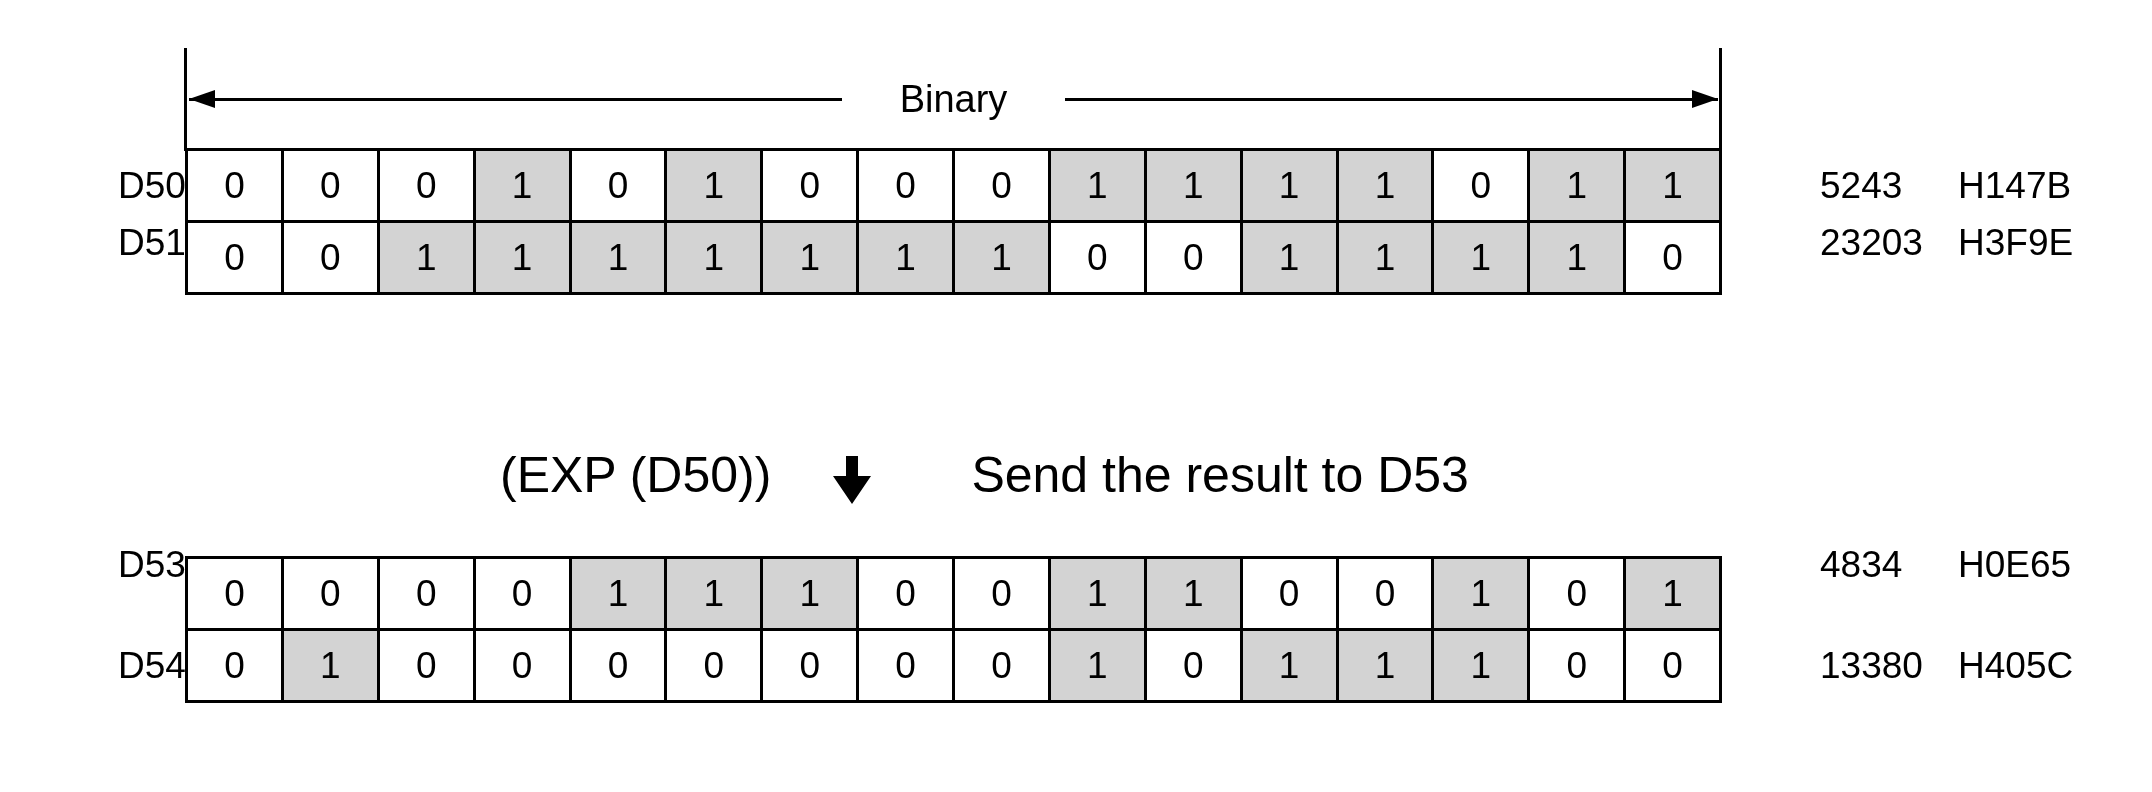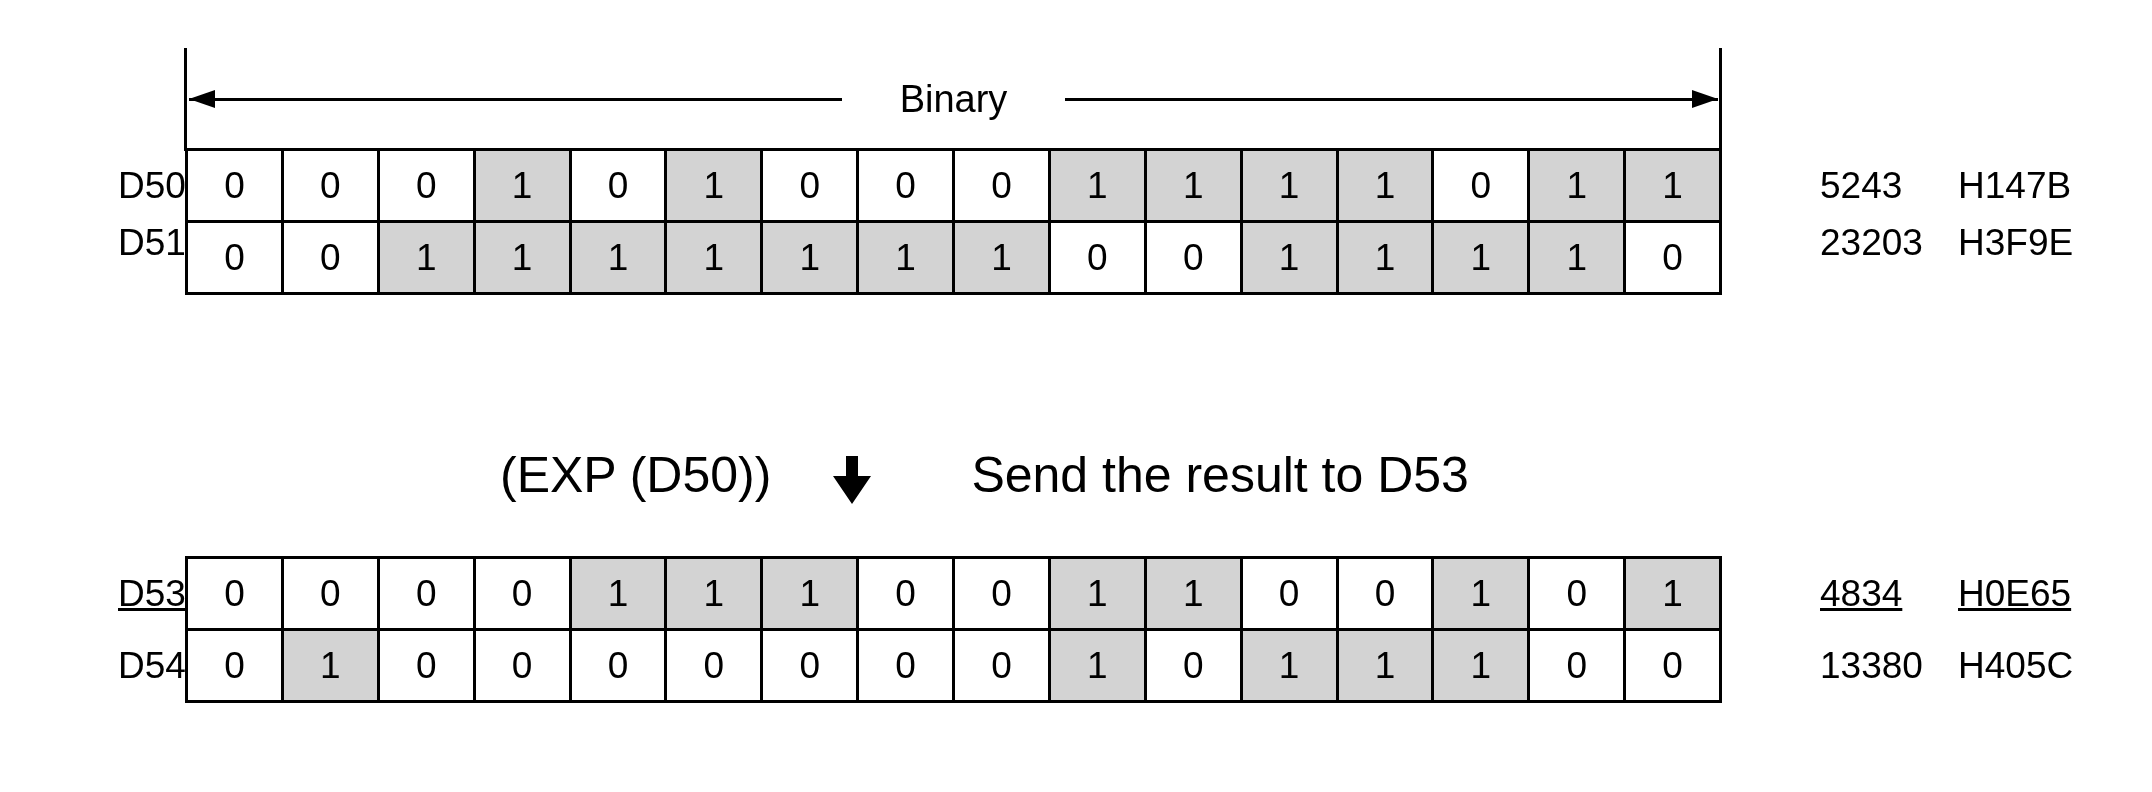--- a/index.html
+++ b/index.html
@@ -28,21 +28,21 @@
   .g2{top:556px;}
   .cell{background:var(--bit-off,#ffffff);display:flex;align-items:center;justify-content:center;
     font-size:37px;}
   .cell.on{background:var(--bit-on,#d3d3d3);}
 
   
   .side{position:absolute;height:69px;line-height:69px;font-size:37px;white-space:nowrap;margin-left:40px;}
   .reg-label{left:78px;width:100px;}
   .dec{left:1780px;}
   .hex{left:1918px;}
-  .row1{top:151px;} .row2{top:208px;} .row3{top:559px;text-decoration:underline;} .row4{top:631px;}
+  .row1{top:151px;} .row2{top:208px;} .row3{top:530px;} .row4{top:631px;}
 
   
   .op-row{position:absolute;left:468px;top:448px;height:56px;display:flex;align-items:flex-end;font-size:50px;margin-left:32px;}
   .down-arrow{margin:0 100px 0 62px;display:flex;align-items:center;}
 </style>
 </head>
 <body>
 
 <div class="canvas">
 

